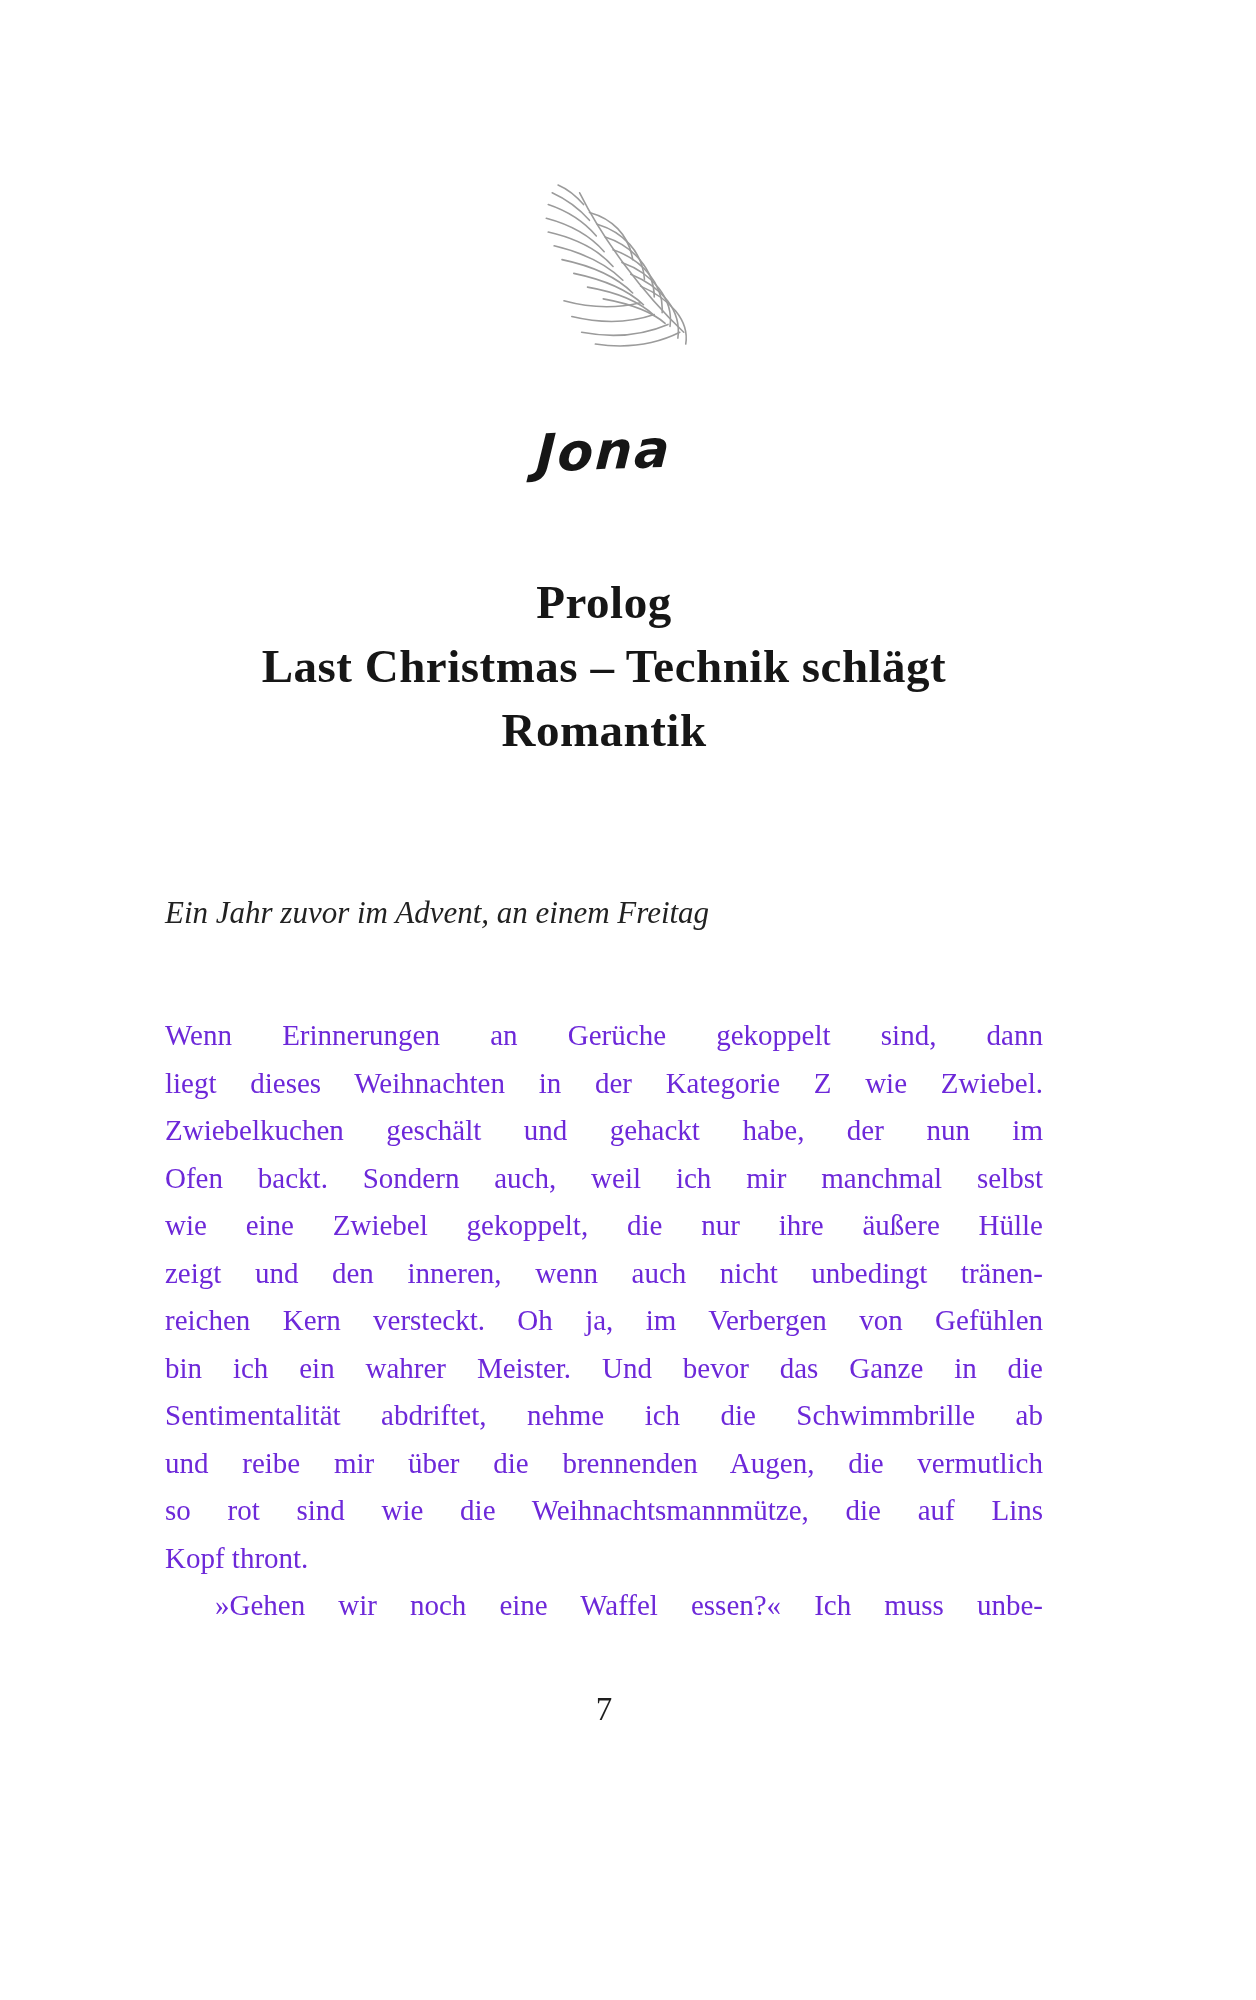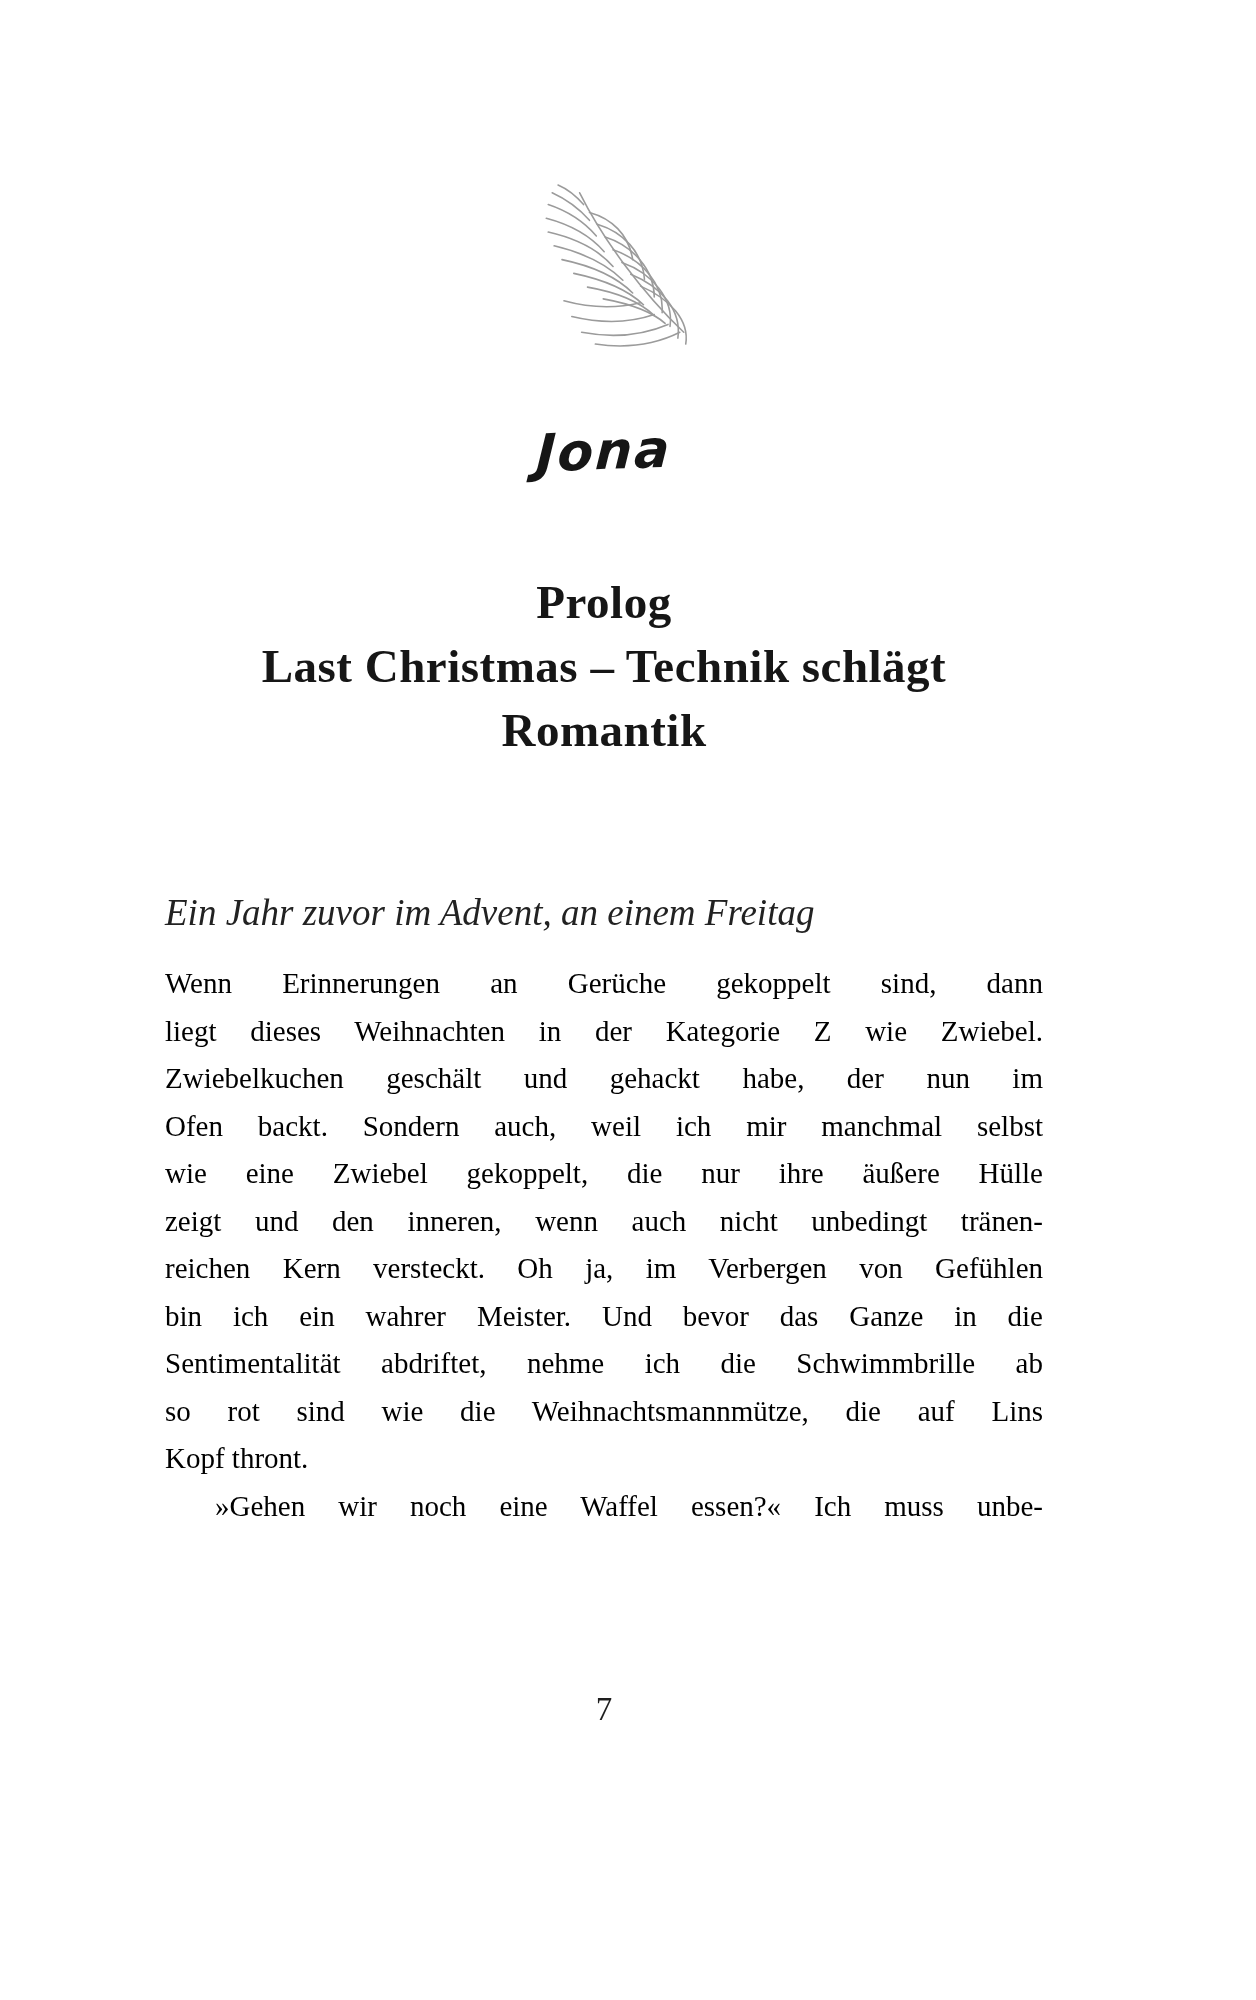--- a/index.html
+++ b/index.html
@@ -51,32 +51,32 @@
     color: #161616;
     letter-spacing: 0.5px;
   }
   .heading-block div { margin: 0; }
   .dateline {
     position: absolute;
     left: 165px;
     top: 893px;
     width: 878px;
     font-style: italic;
-    font-size: 37px;
+    font-size: 31px;
     line-height: 40px;
     color: #222222;
   }
   .body-block {
     position: absolute;
     left: 165px;
-    top: 960px;
+    top: 1012px;
     width: 878px;
     font-size: 29px;
     line-height: 47.5px;
-    color: #000000;
+    color: #6d28d9;
   }
   .body-line {
     text-align: justify;
     text-align-last: justify;
     white-space: nowrap;
   }
   .body-line.para-end {
     text-align: right;
     text-align-last: left;
   }
@@ -141,20 +141,21 @@
   <div class="body-block">
     <div class="body-line">Wenn Erinnerungen an Gerüche gekoppelt sind, dann</div>
     <div class="body-line">liegt dieses Weihnachten in der Kategorie Z wie Zwiebel.</div>
     <div class="body-line">Zwiebelkuchen geschält und gehackt habe, der nun im</div>
     <div class="body-line">Ofen backt. Sondern auch, weil ich mir manchmal selbst</div>
     <div class="body-line">wie eine Zwiebel gekoppelt, die nur ihre äußere Hülle</div>
     <div class="body-line">zeigt und den inneren, wenn auch nicht unbedingt tränen-</div>
     <div class="body-line">reichen Kern versteckt. Oh ja, im Verbergen von Gefühlen</div>
     <div class="body-line">bin ich ein wahrer Meister. Und bevor das Ganze in die</div>
     <div class="body-line">Sentimentalität abdriftet, nehme ich die Schwimmbrille ab</div>
+    <div class="body-line">und reibe mir über die brennenden Augen, die vermutlich</div>
     <div class="body-line">so rot sind wie die Weihnachtsmannmütze, die auf Lins</div>
     <div class="body-line para-end">Kopf thront.</div>
     <div class="body-line indent">»Gehen wir noch eine Waffel essen?« Ich muss unbe-</div>
   </div>
 
   <div class="page-number">7</div>
 
 </div>
 
 </body></html>

